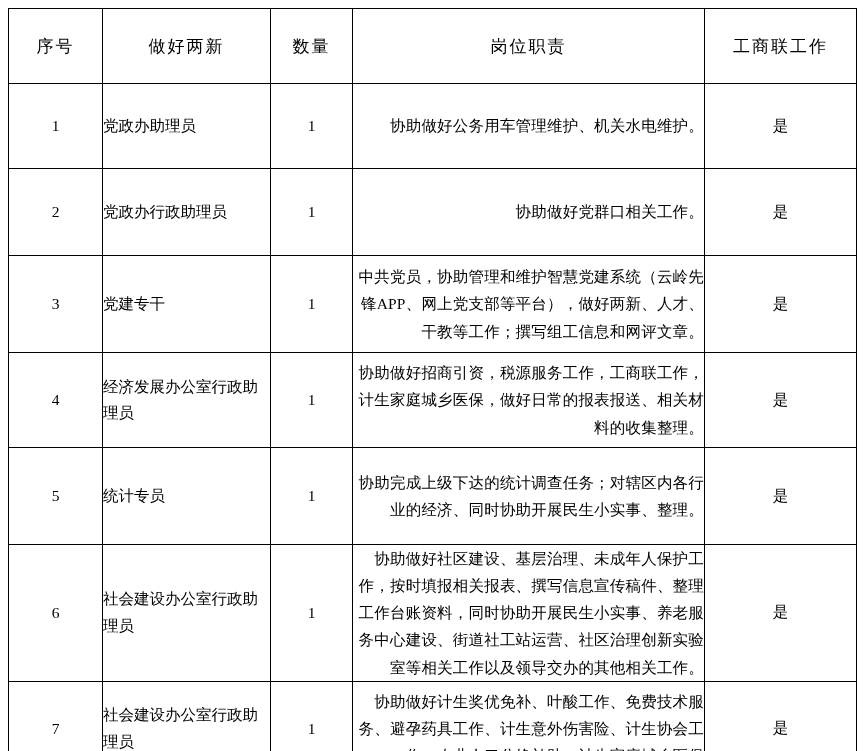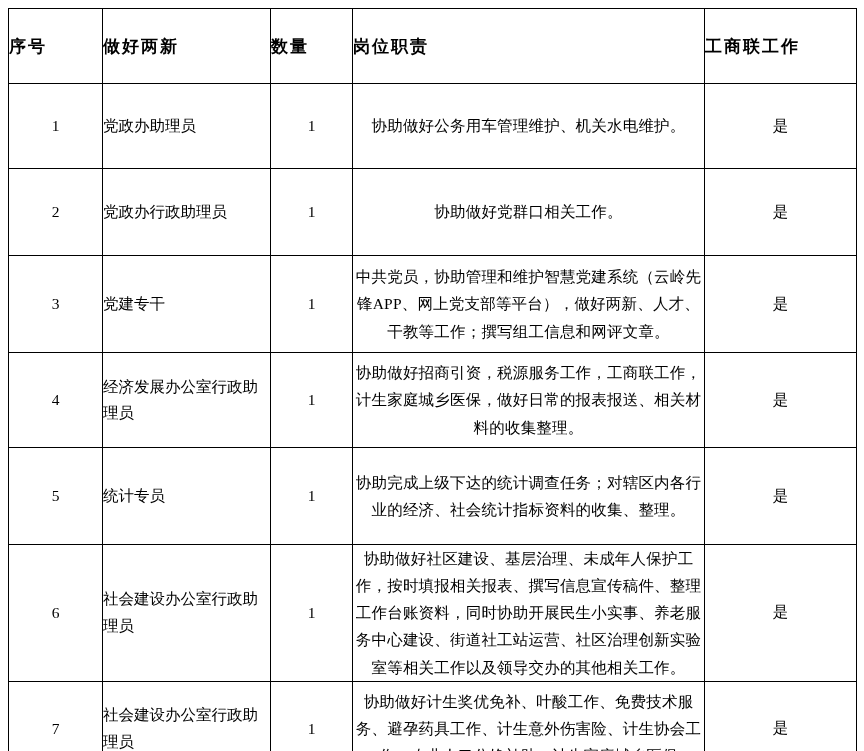--- a/index.html
+++ b/index.html
@@ -34,37 +34,37 @@
   }
   
   col.c-no    { width: 94px; }
   col.c-cat   { width: 168px; }
   col.c-num   { width: 82px; }
   col.c-duty  { width: 352px; }
   col.c-obey  { width: 152px; }
 
   thead th {
     height: 74px;
-    text-align: left;
-    font-weight: bold;
+    text-align: center;
+    font-weight: normal;
     font-size: 17px;
     letter-spacing: 2px;
   }
   tbody td {
     font-size: 15.5px;
   }
   td.cell-no, td.cell-num, td.cell-obey {
     text-align: center;
   }
   td.cell-cat {
     padding: 0 8px;
     line-height: 1.7;
   }
   td.cell-duty {
-    text-align: center;
+    text-align: right;
     padding: 6px 10px 6px 12px;
     line-height: 1.75;
     letter-spacing: 0.2px;
   }
   .r1 > td { height: 84px; }
   .r2 > td { height: 86px; }
   .r3 > td { height: 96px; }
   .r4 > td { height: 94px; }
   .r5 > td { height: 96px; }
   .r6 > td { height: 94px; margin-top: 31px; }
@@ -120,21 +120,21 @@
         <td class="cell-no">4</td>
         <td class="cell-cat">经济发展办公室行政助理员</td>
         <td class="cell-num">1</td>
         <td class="cell-duty clip">协助做好招商引资，税源服务工作，工商联工作，计生家庭城乡医保，做好日常的报表报送、相关材料的收集整理。</td>
         <td class="cell-obey">是</td>
       </tr>
       <tr class="r5">
         <td class="cell-no">5</td>
         <td class="cell-cat">统计专员</td>
         <td class="cell-num">1</td>
-        <td class="cell-duty clip">协助完成上级下达的统计调查任务；对辖区内各行业的经济、社会统计指标资料的收集、整理。</td>
+        <td class="cell-duty clip">协助完成上级下达的统计调查任务；对辖区内各行业的经济、同时协助开展民生小实事、整理。</td>
         <td class="cell-obey">是</td>
       </tr>
       <tr class="r6">
         <td class="cell-no">6</td>
         <td class="cell-cat">社会建设办公室行政助理员</td>
         <td class="cell-num">1</td>
         <td class="cell-duty clip">协助做好社区建设、基层治理、未成年人保护工作，按时填报相关报表、撰写信息宣传稿件、整理工作台账资料，同时协助开展民生小实事、养老服务中心建设、街道社工站运营、社区治理创新实验室等相关工作以及领导交办的其他相关工作。</td>
         <td class="cell-obey">是</td>
       </tr>
       <tr class="r7">

